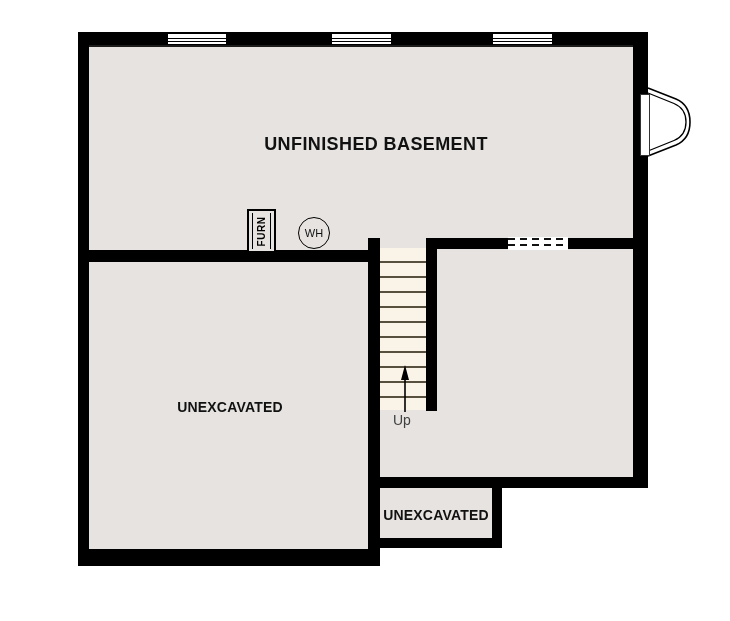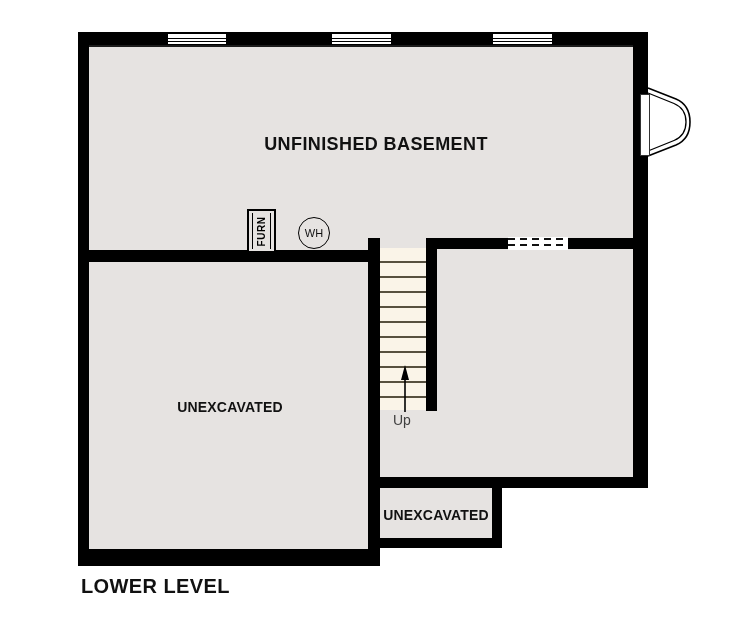--- a/index.html
+++ b/index.html
@@ -106,15 +106,14 @@
   <svg style="left:398px;top:364px;" width="14" height="50" viewBox="0 0 14 50">
     <line x1="7" y1="12" x2="7" y2="48" stroke="#000" stroke-width="1.6"></line>
     <polygon points="7,1 3,16 11,16" fill="#000"></polygon>
   </svg>
   <div class="up-label">Up</div>
 
   <div class="room-label label-basement" style="left:376px;top:144px;">UNFINISHED BASEMENT</div>
   <div class="room-label label-unexcavated" style="left:230px;top:407px;">UNEXCAVATED</div>
   <div class="room-label label-unexcavated" style="left:436px;top:515px;">UNEXCAVATED</div>
 
-  <div class="plan-title" style="left:81px;top:575px;">LOWER LEVEL</div>
 
 </div>
 
 </body></html>

